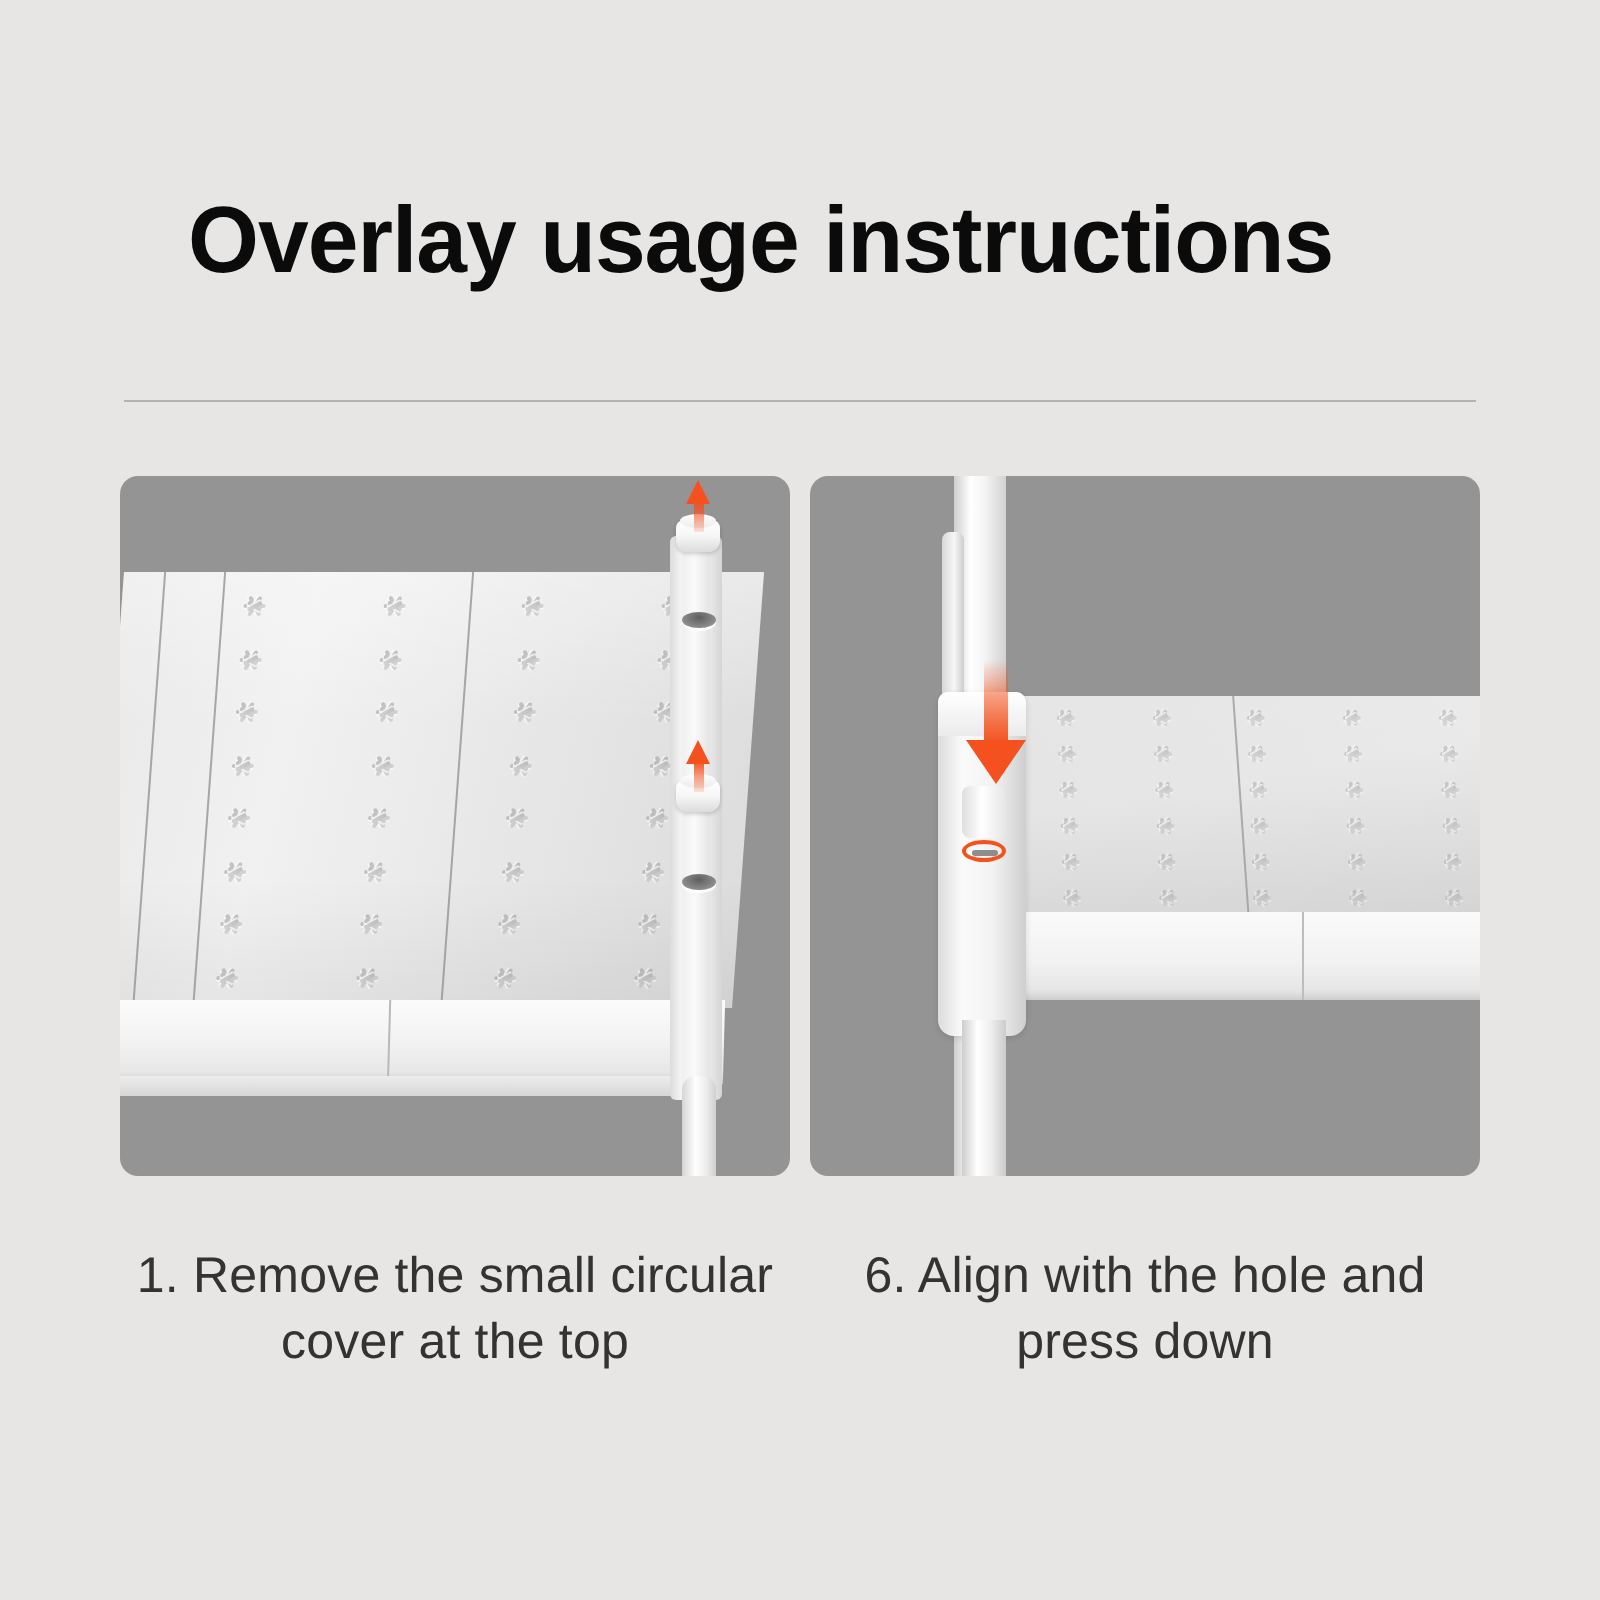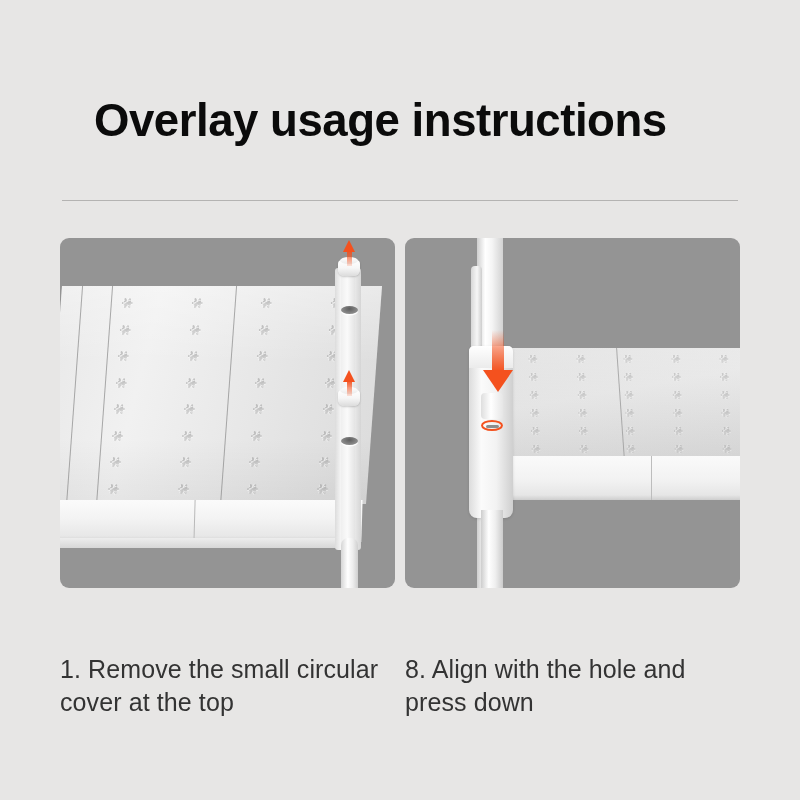--- a/index.html
+++ b/index.html
@@ -425,26 +425,26 @@
     height: 2.5px;
     border-radius: 2px;
     background: #8d8d8d;
   }
 
   
   .caption {
     position: absolute;
     top: 622px;
     width: 335px;
+    text-align: center;
     font-size: 25px;
     line-height: 33px;
     color: #333333;
     font-weight: normal;
     letter-spacing: .1px;
-    margin-top: 31px;
   }
   .caption.left  { left: 60px; }
   .caption.right { left: 405px; }
 </style>
 </head>
 <body>
 
 <div class="page">
 
   <div class="title">Overlay usage instructions</div>
@@ -942,15 +942,15 @@
         <span class="head"></span>
     </div>
 
     <div class="target-hole">
       <span class="slot"></span>
     </div>
   </div>
 
   <div class="caption left">1. Remove the small circular cover at the top</div>
 
-  <div class="caption right">8. Align with the hole and press down</div>
+  <div class="caption right">6. Align with the hole and press down</div>
 
 </div>
 
 </body></html>

